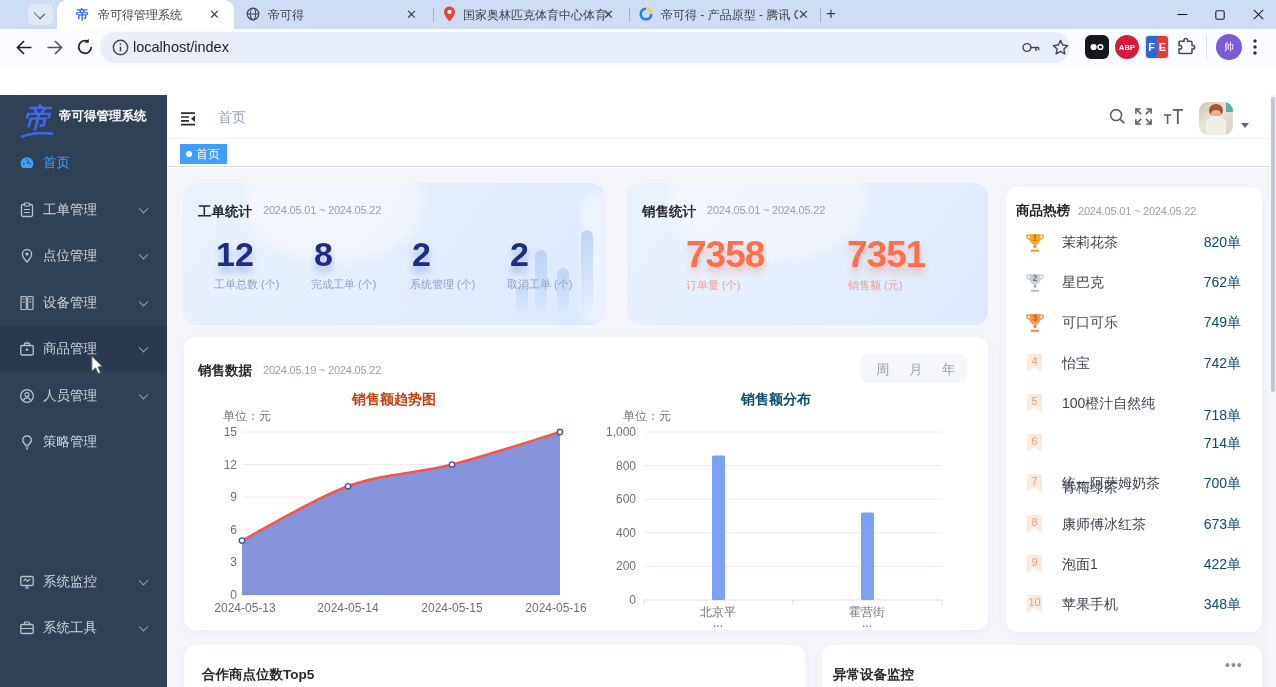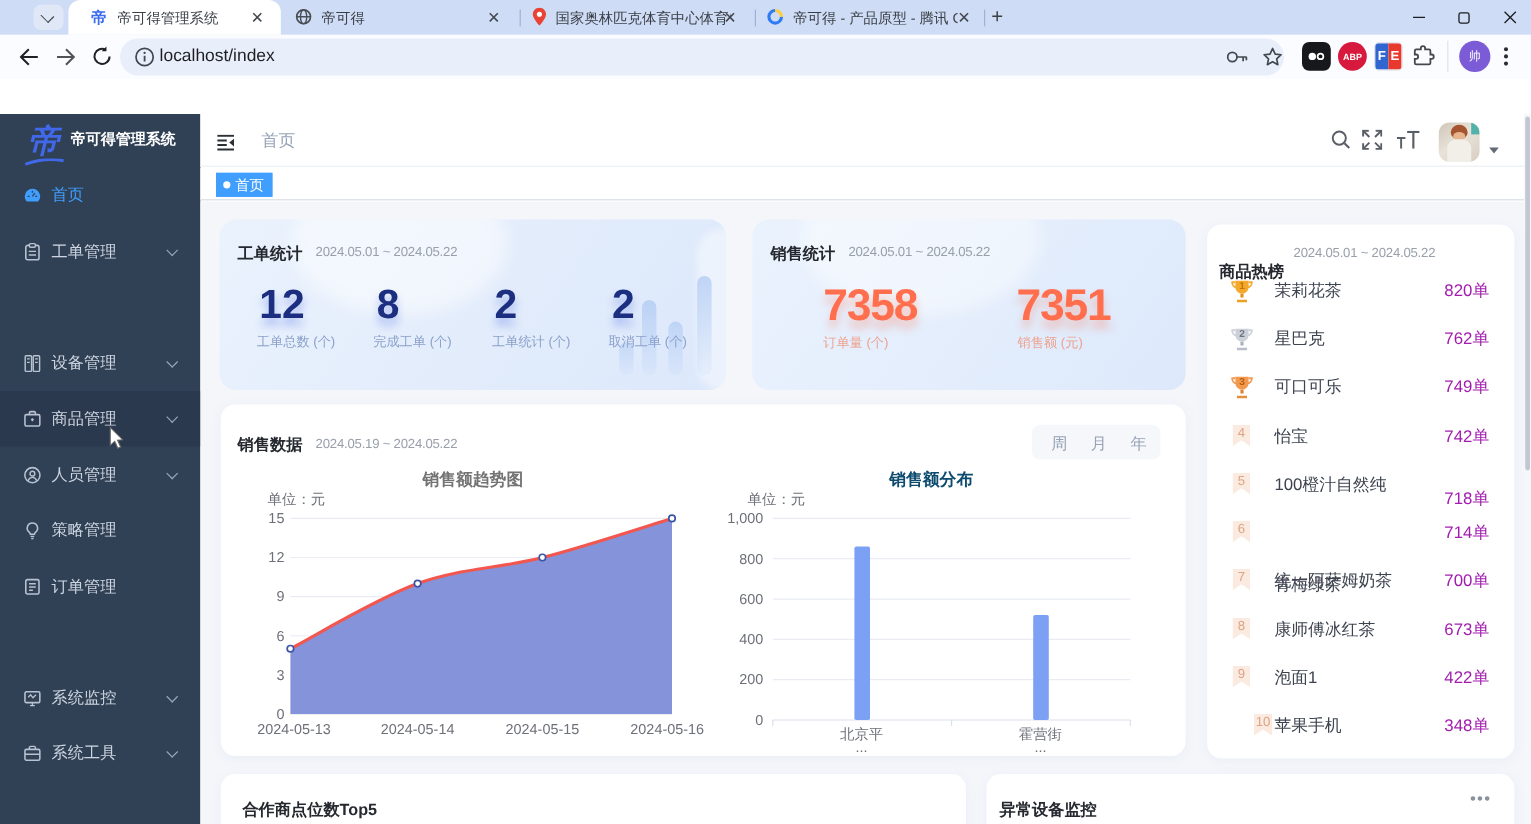--- a/index.html
+++ b/index.html
@@ -49,21 +49,21 @@
   svg text { font-family:"Liberation Sans", sans-serif; }
 
   .stnum { position:absolute; top:52px; font-size:34px; font-weight:bold; color:#1c2e80; text-shadow:0 6px 7px rgba(80,110,230,.4); }
   .stlab { position:absolute; top:94px; font-size:11px; color:#8ba1cb; }
   .salenum { position:absolute; top:51px; font-size:37px; font-weight:bold; letter-spacing:-1px; color:#ff6e4d; text-shadow:0 6px 7px rgba(255,106,69,.35); }
   .salelab { position:absolute; top:95px; font-size:11px; color:#eda290; }
 
   .hico { position:absolute; left:17px; width:24px; height:24px; }
   .hbadge { position:absolute; left:21px; width:15px; height:18px; background:#fbeae0; clip-path:polygon(0 0,100% 0,100% 100%,50% 72%,0 100%); font-size:11px; color:#dca583; text-align:center; line-height:15px; }
   .hname { position:absolute; left:56px; font-size:14px; color:#3d434f; }
-  .hcnt { position:absolute; right:21px; font-size:14px; color:#a21caf; }
+  .hcnt { position:absolute; right:21px; font-size:14px; color:#0c4a6e; }
 </style>
 </head>
 <body>
 <div id="screen">
 
   <div id="tabstrip">
     <div id="tabsearch"></div>
     <div class="tab" id="tab1">
       <span style="position:absolute;left:19px;top:6px;font-size:13px;font-weight:bold;color:#3b6cf0;">帝</span>
       <span class="title" style="position:absolute;left:41px;top:7px;width:130px;">帝可得管理系统</span>
@@ -182,20 +182,28 @@
     </div>
     <div class="mitem" style="top:91.5px;">
       <svg class="micon" viewBox="0 0 16 16">
           <rect x="2.5" y="2.5" width="11" height="12" rx="1.5" fill="none" stroke="#b8c2d1" stroke-width="1.3"></rect>
           <rect x="5.5" y="1" width="5" height="3" rx="1" fill="#304156" stroke="#b8c2d1" stroke-width="1.2"></rect>
           <path d="M5 7.5h6M5 10.5h6" stroke="#b8c2d1" stroke-width="1.2"></path>
         </svg>
       <span class="mtext">工单管理</span>
         <span class="arrow"></span>
     </div>
+    <div class="mitem" style="top:138px;">
+      <svg class="micon" viewBox="0 0 16 16">
+          <path d="M8 1.5a4.6 4.6 0 0 0-4.6 4.6C3.4 9.5 8 14 8 14s4.6-4.5 4.6-7.9A4.6 4.6 0 0 0 8 1.5z" fill="none" stroke="#b8c2d1" stroke-width="1.3"></path>
+          <circle cx="8" cy="6" r="1.6" fill="#b8c2d1"></circle>
+        </svg>
+      <span class="mtext">点位管理</span>
+        <span class="arrow"></span>
+    </div>
     <div class="mitem" style="top:184.5px;">
       <svg class="micon" viewBox="0 0 16 16">
           <rect x="2" y="1.5" width="5.3" height="13" rx="0.8" fill="none" stroke="#b8c2d1" stroke-width="1.2"></rect>
           <rect x="8.7" y="1.5" width="5.3" height="13" rx="0.8" fill="none" stroke="#b8c2d1" stroke-width="1.2"></rect>
           <path d="M3.5 4h2.3M10.2 4h2.3M3.5 7h2.3M10.2 7h2.3" stroke="#b8c2d1" stroke-width="1.1"></path>
         </svg>
       <span class="mtext">设备管理</span>
         <span class="arrow"></span>
     </div>
     <div class="mitem" style="top:231px;background:#2a394e;">
@@ -215,27 +223,20 @@
         </svg>
       <span class="mtext">人员管理</span>
         <span class="arrow"></span>
     </div>
     <div class="mitem" style="top:324px;">
       <svg class="micon" viewBox="0 0 16 16">
           <path d="M8 1.8a4.3 4.3 0 0 0-2.5 7.8c.5.4.8 1 .8 1.6h3.4c0-.6.3-1.2.8-1.6A4.3 4.3 0 0 0 8 1.8z" fill="none" stroke="#b8c2d1" stroke-width="1.3"></path>
           <path d="M6.5 13h3M7 14.8h2" stroke="#b8c2d1" stroke-width="1.2"></path>
         </svg>
       <span class="mtext">策略管理</span>
-    </div>
-    <div class="mitem" style="top:370.5px;">
-      <svg class="micon" viewBox="0 0 16 16">
-          <rect x="2.5" y="2" width="11" height="12" rx="1.3" fill="none" stroke="#b8c2d1" stroke-width="1.3"></rect>
-          <path d="M5.2 5.5h5.6M5.2 8.2h5.6M5.2 10.9h3.2" stroke="#b8c2d1" stroke-width="1.2"></path>
-        </svg>
-      <span class="mtext">订单管理</span>
     </div>
     <div class="mitem" style="top:463.5px;">
       <svg class="micon" viewBox="0 0 16 16">
           <rect x="1.8" y="2.5" width="12.4" height="9" rx="1.2" fill="none" stroke="#b8c2d1" stroke-width="1.3"></rect>
           <path d="M4.5 7l2-2 2 2.5 2.5-2.5" fill="none" stroke="#b8c2d1" stroke-width="1.1"></path>
           <path d="M6 14h4M8 11.5V14" stroke="#b8c2d1" stroke-width="1.2"></path>
         </svg>
       <span class="mtext">系统监控</span>
         <span class="arrow"></span>
     </div>
@@ -300,37 +301,37 @@
       <div style="position:absolute;left:352px;top:67px;width:12px;height:63px;border-radius:6px;background:linear-gradient(to bottom,rgba(170,198,242,.68),rgba(190,212,246,.15));"></div>
       <div style="position:absolute;left:374px;top:85px;width:12px;height:45px;border-radius:6px;background:linear-gradient(to bottom,rgba(170,198,242,.6),rgba(190,212,246,.15));"></div>
       <div style="position:absolute;left:398px;top:47px;width:12px;height:83px;border-radius:6px;background:linear-gradient(to bottom,rgba(170,198,242,.68),rgba(190,212,246,.15));"></div>
       <span class="ctitle" style="position:absolute;left:15px;top:20px;">工单统计</span>
       <span class="cdate" style="position:absolute;left:80px;top:21px;">2024.05.01 ~ 2024.05.22</span>
       <div class="stnum" style="left:33px;">12</div>
       <div class="stlab" style="left:31px;">工单总数 (个)</div>
       <div class="stnum" style="left:131px;">8</div>
       <div class="stlab" style="left:128px;">完成工单 (个)</div>
       <div class="stnum" style="left:229px;">2</div>
-      <div class="stlab" style="left:227px;">工单统计 (个)</div>
+      <div class="stlab" style="left:227px;">系统管理 (个)</div>
       <div class="stnum" style="left:327px;">2</div>
       <div class="stlab" style="left:324px;">取消工单 (个)</div>
     </div>
 
     <div class="statcard" style="left:460px;top:15px;width:361px;height:142px;background:linear-gradient(125deg,#eaf2fd 0%,#e3edfc 55%,#dde9fb 100%);">
       <div style="position:absolute;left:40px;top:-50px;width:200px;height:130px;border-radius:50%;background:rgba(255,255,255,.45);filter:blur(6px);"></div>
       <span class="ctitle" style="position:absolute;left:15px;top:20px;">销售统计</span>
       <span class="cdate" style="position:absolute;left:80px;top:21px;">2024.05.01 ~ 2024.05.22</span>
       <div class="salenum" style="left:59px;">7358</div>
       <div class="salelab" style="left:59px;">订单量 (个)</div>
       <div class="salenum" style="left:220px;">7351</div>
       <div class="salelab" style="left:221px;">销售额 (元)</div>
     </div>
 
     <div class="card" id="hotcard" style="left:839px;top:19px;width:256px;height:445px;">
-      <span class="ctitle" style="position:absolute;left:10px;top:31px;font-family:Liberation Mono, monospace;">商品热榜</span>
+      <span class="ctitle" style="position:absolute;left:10px;top:15px;font-family:Liberation Mono, monospace;">商品热榜</span>
       <span class="cdate" style="position:absolute;left:72px;top:18px;">2024.05.01 ~ 2024.05.22</span>
       <svg class="hico" style="top:44px;" viewBox="0 0 24 24">
           <path d="M6.5 3h11v5.2a5.5 5.5 0 0 1-11 0z" fill="#f5a92c"></path>
           <path d="M6.5 4.2H3.8a4.2 4.2 0 0 0 3.6 4.4M17.5 4.2h2.7a4.2 4.2 0 0 1-3.6 4.4" stroke="#f5a92c" stroke-width="1.5" fill="none"></path>
           <path d="M12 13.7v3.2" stroke="#e2901a" stroke-width="2.6"></path>
           <path d="M7.8 18.7h8.4v2.1H7.8z" fill="#eda024"></path>
           <text x="12" y="10" text-anchor="middle" font-size="8.5" font-weight="bold" fill="#c07800">1</text>
         </svg>
       <span class="hname" style="top:47px;">茉莉花茶</span>
         <span class="hcnt" style="top:47px;">820单</span>
@@ -363,34 +364,34 @@
         <span class="hcnt" style="top:248px;">714单</span>
       <div class="hbadge" style="top:287px;">7</div>
       <span class="hname" style="top:288px;text-align:center;">统一阿萨姆奶茶</span>
         <span class="hcnt" style="top:288px;">700单</span>
       <div class="hbadge" style="top:328px;">8</div>
       <span class="hname" style="top:329px;">康师傅冰红茶</span>
         <span class="hcnt" style="top:329px;">673单</span>
       <div class="hbadge" style="top:368px;">9</div>
       <span class="hname" style="top:369px;">泡面1</span>
         <span class="hcnt" style="top:369px;">422单</span>
-      <div class="hbadge" style="top:408px;margin-left:18px;">10</div>
+      <div class="hbadge" style="top:408px;">10</div>
       <span class="hname" style="top:409px;">苹果手机</span>
         <span class="hcnt" style="top:409px;">348单</span>
     </div>
 
     <div class="card" id="chartcard" style="left:17px;top:169px;width:804px;height:293px;">
       <span class="ctitle" style="position:absolute;left:14px;top:25px;">销售数据</span>
       <span class="cdate" style="position:absolute;left:79px;top:27px;">2024.05.19 ~ 2024.05.22</span>
       <div style="position:absolute;left:676px;top:17px;width:107px;height:29px;border-radius:7px;background:#f5f7fb;font-size:13.5px;color:#97a3b6;">
         <span style="position:absolute;left:16px;top:7px;">周</span>
         <span style="position:absolute;left:49px;top:7px;">月</span>
         <span style="position:absolute;left:82px;top:7px;">年</span>
       </div>
-      <div style="position:absolute;left:110px;top:54px;width:200px;text-align:center;font-size:14px;font-weight:bold;color:#737373;">销售额趋势图</div>
+      <div style="position:absolute;left:110px;top:54px;width:200px;text-align:center;font-size:14px;font-weight:bold;color:#c2410c;">销售额趋势图</div>
       <div style="position:absolute;left:492px;top:54px;width:200px;text-align:center;font-size:14px;font-weight:bold;color:#0c4a6e;">销售额分布</div>
       <svg id="chartsvg" style="position:absolute;left:0;top:63px;" width="804" height="230" viewBox="0 0 804 230">
 
         <text x="39" y="20" font-size="12" fill="#6E7079">单位：元</text>
         <g stroke="#e9ecf3" stroke-width="1">
           <line x1="58" y1="32" x2="376" y2="32"></line>
           <line x1="58" y1="64.6" x2="376" y2="64.6"></line>
           <line x1="58" y1="97.2" x2="376" y2="97.2"></line>
           <line x1="58" y1="129.8" x2="376" y2="129.8"></line>
           <line x1="58" y1="162.4" x2="376" y2="162.4"></line>

